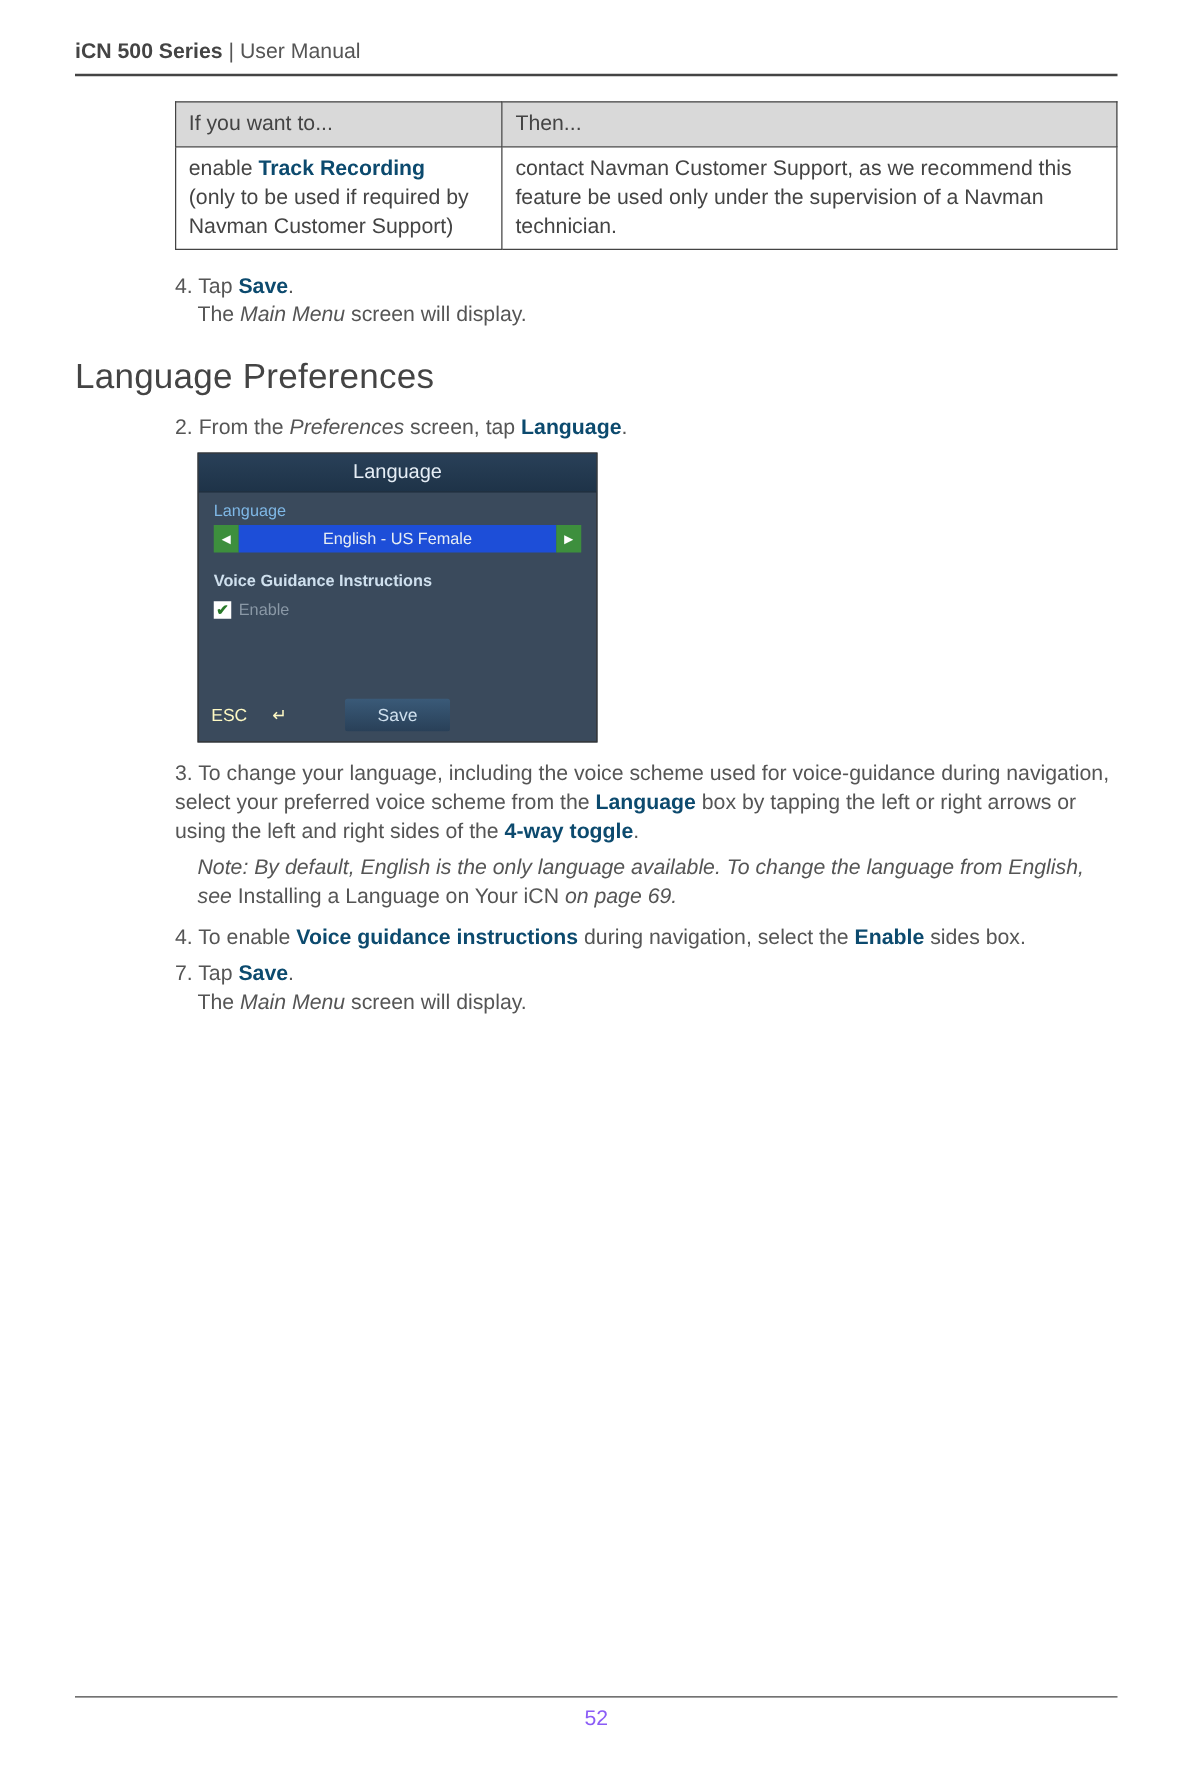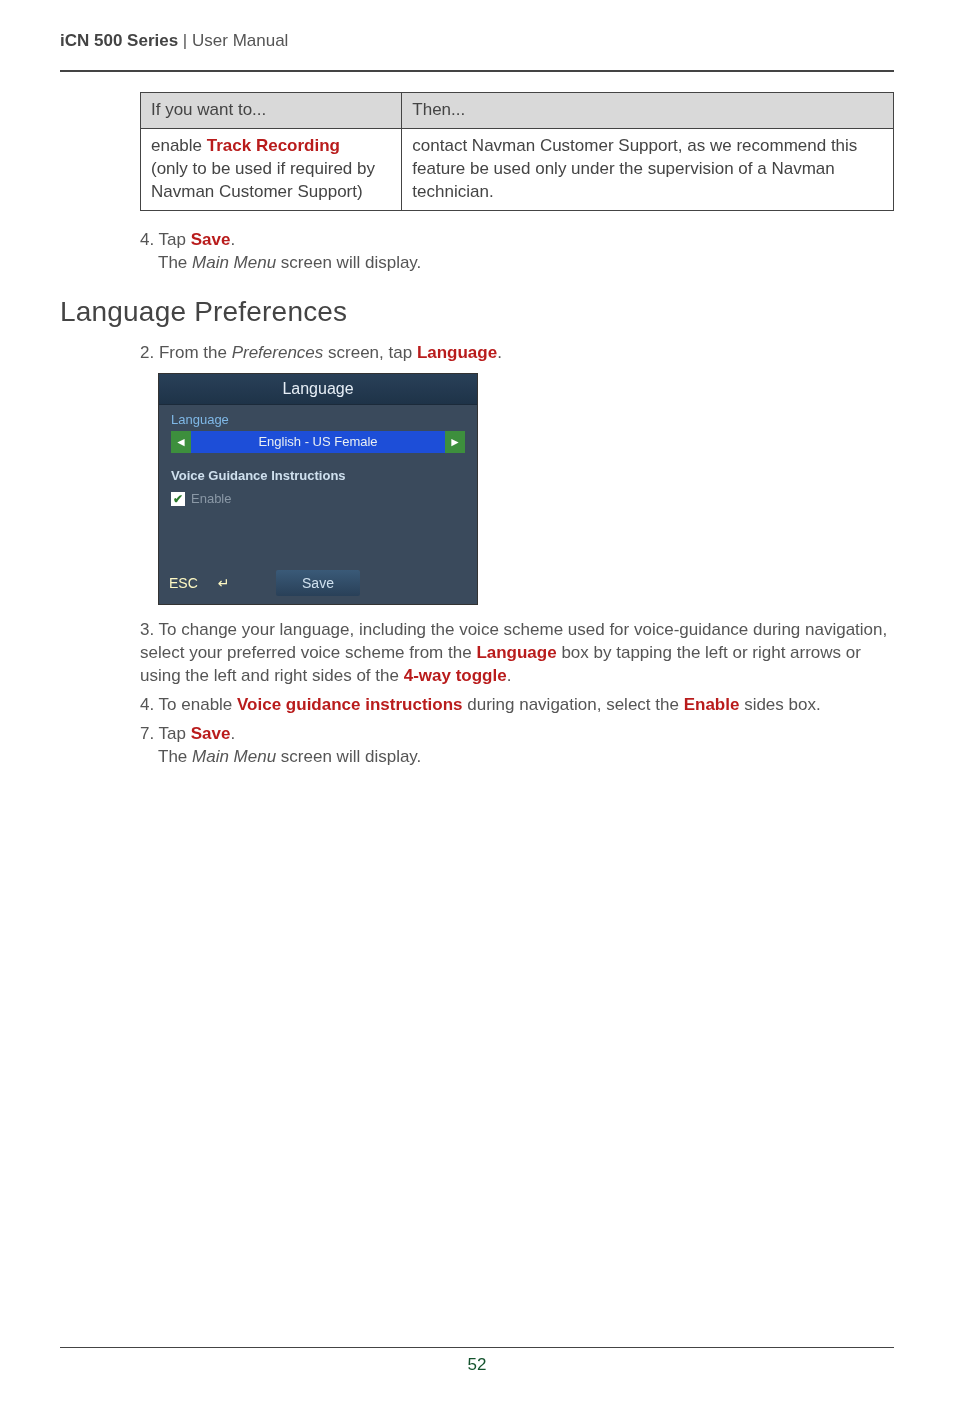--- a/index.html
+++ b/index.html
@@ -10,21 +10,21 @@
     width: 954px;
     margin: 0 auto;
     padding: 30px 60px 40px 60px;
     font-size: 17px;
     line-height: 1.35;
     position: relative;
     min-height: 1417px;
   }
   .header {
     border-bottom: 2px solid #444;
-    padding-bottom: 17px;
+    padding-bottom: 6px;
     margin-bottom: 20px;
   }
   .header .bold { font-weight: bold; color: #444; }
   .header .light { font-weight: 300; color: #555; }
 
   .content { padding-left: 80px; }
 
   table.info {
     border-collapse: collapse;
     width: 100%;
@@ -38,21 +38,21 @@
     color: #444;
     font-weight: normal;
   }
   table.info th {
     background: #d9d9d9;
     font-weight: normal;
   }
 
   .step { margin-bottom: 6px; }
   .step-ind { padding-left: 18px; }
-  .bold { font-weight: bold; color: #b91c1c; }
+  .bold { font-weight: bold; color: #0c4a6e; }
   .italic { font-style: italic; }
 
   h1.section {
     font-size: 28px;
     font-weight: 300;
     color: #444;
     margin-top: 18px;
     margin-bottom: 12px;
     margin-left: -80px;
     letter-spacing: 0.2px;
@@ -141,27 +141,27 @@
     padding: 4px 26px;
     border-radius: 2px;
     margin: 0 auto;
     font-size: 14px;
   }
 
   .note { font-style: italic; margin: 6px 0 10px 18px; }
 
   .footer {
     position: absolute;
-    bottom: 40px;
+    bottom: 30px;
     left: 60px;
     right: 60px;
     border-top: 1px solid #444;
     text-align: center;
     padding-top: 6px;
-    color: #14532d;
+    color: #8b5cf6;
   }
 </style>
 </head>
 <body>
 
 <div class="header">
   <span class="bold">iCN 500 Series</span><span class="light"> | </span><span class="light">User Manual</span>
 </div>
 
 <div class="content">
@@ -217,20 +217,23 @@
       </div>
       <div class="savebtn">Save</div>
       <div style="width:80px"></div>
     </div>
   </div>
 
   <div class="step">
     <span>3. To change your language, including the voice scheme used for voice-guidance during navigation, select your preferred voice scheme from the </span><span class="bold">Language</span><span> box by tapping the left or right arrows or using the left and right sides of the </span><span class="bold">4-way toggle</span><span>.</span>
   </div>
 
+  <div class="note">
+    <span>Note: By default, English is the only language available. To change the language from English, see </span><span style="font-style:normal">Installing a Language on Your iCN</span><span class="italic"> on page 69.</span>
+  </div>
 
   <div class="step">
     <span>4. To enable </span><span class="bold">Voice guidance instructions</span><span> during navigation, select the </span><span class="bold">Enable</span><span> sides box.</span>
   </div>
 
   <div class="step">
     <span>7. Tap </span><span class="bold">Save</span><span>.</span>
     <div class="step-ind">
       <span>The </span><span class="italic">Main Menu</span><span> screen will display.</span>
     </div>

